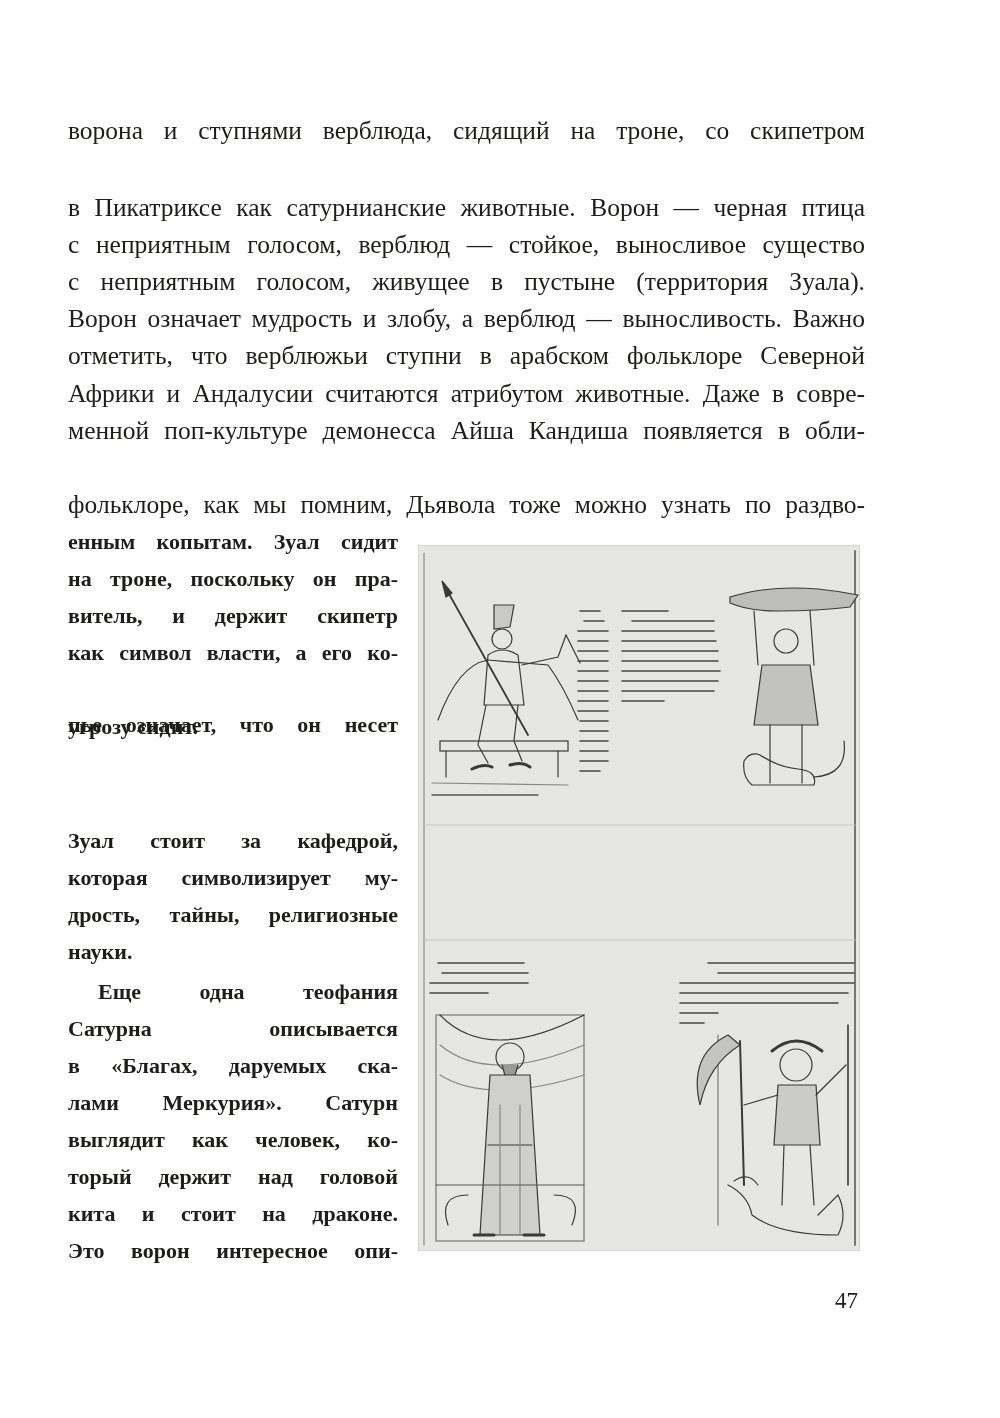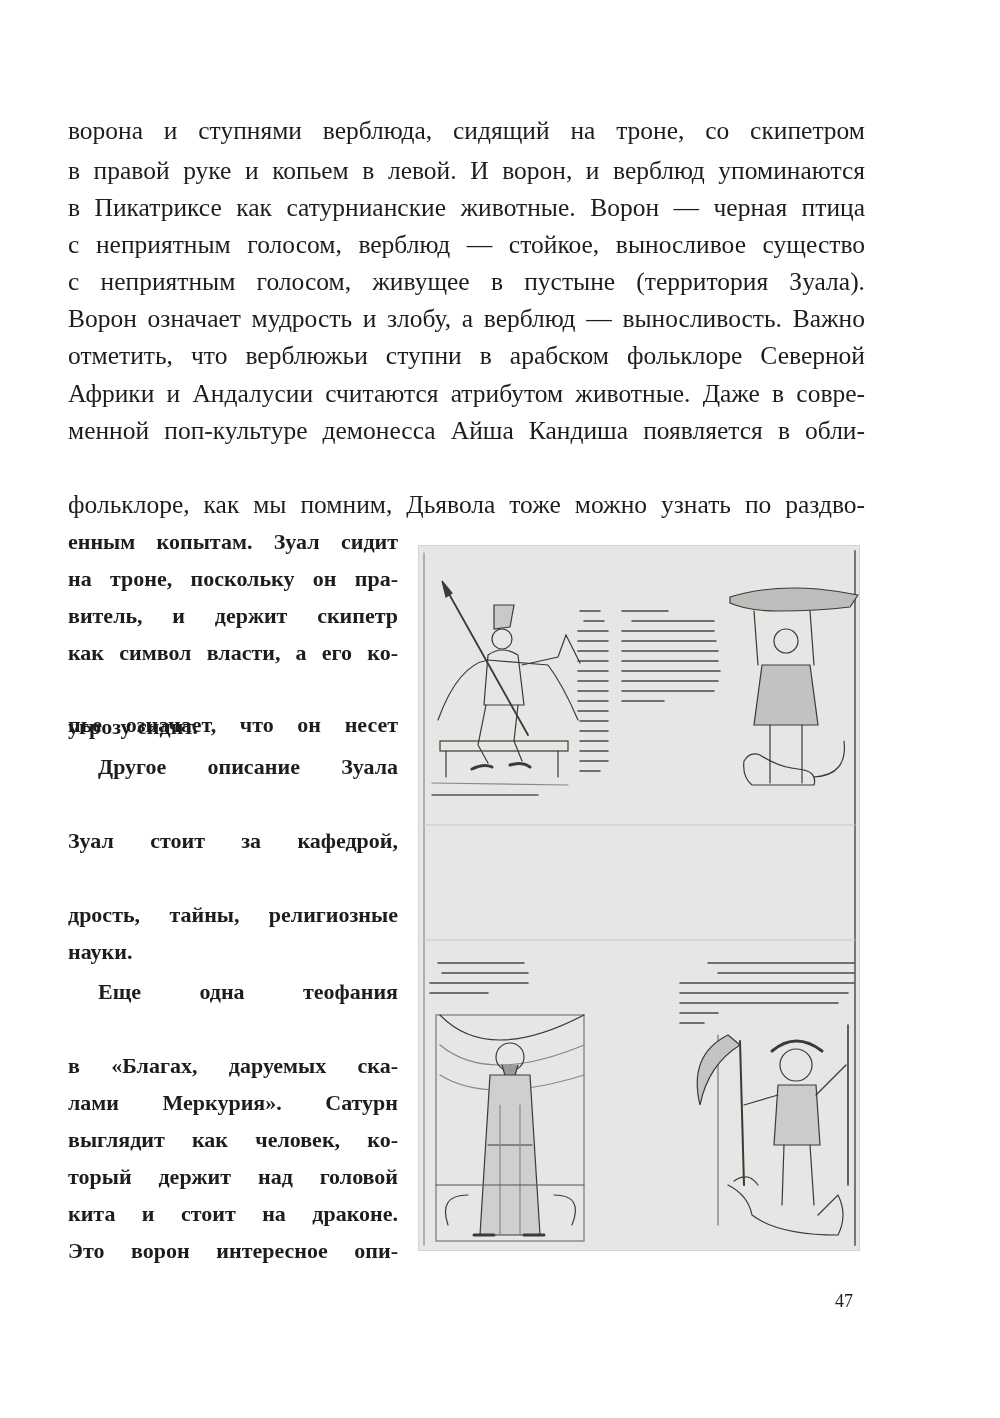--- a/index.html
+++ b/index.html
@@ -59,54 +59,54 @@
     }
     .figure svg {
       position: absolute;
       left: 0; top: 0;
       width: 442px; height: 706px;
     }
     .page-number {
       position: absolute;
       left: 835px;
       top: 1288px;
-      font-size: 18px;
+      font-size: 23px;
       line-height: 26px;
       color: #1d1d1b;
     }
   </style>
 </head>
 <body>
 
 <div class="page">
 
   <div class="full-line" style="top:112px">ворона и ступнями верблюда, сидящий на троне, со скипетром</div>
-  <div class="full-line" style="top:152px">в правой руке и копьем в левой. И ворон, и верблюд упоминаются</div>
   <div class="full-line" style="top:189px">в Пикатриксе как сатурнианские животные. Ворон — черная птица</div>
   <div class="full-line" style="top:226px">с неприятным голосом, верблюд — стойкое, выносливое существо</div>
   <div class="full-line" style="top:263px">с неприятным голосом, живущее в пустыне (территория Зуала).</div>
   <div class="full-line" style="top:300px">Ворон означает мудрость и злобу, а верблюд — выносливость. Важно</div>
   <div class="full-line" style="top:337px">отметить, что верблюжьи ступни в арабском фольклоре Северной</div>
   <div class="full-line" style="top:375px">Африки и Андалусии считаются атрибутом животные. Даже в совре-</div>
   <div class="full-line" style="top:412px">менной поп-культуре демонесса Айша Кандиша появляется в обли-</div>
   <div class="full-line" style="top:486px">фольклоре, как мы помним, Дьявола тоже можно узнать по раздво-</div>
 
   <div class="narrow-line" style="top:523px">енным копытам. Зуал сидит</div>
   <div class="narrow-line" style="top:560px">на троне, поскольку он пра-</div>
   <div class="narrow-line" style="top:597px">витель, и держит скипетр</div>
   <div class="narrow-line" style="top:634px">как символ власти, а его ко-</div>
   <div class="narrow-line" style="top:706px">пье означает, что он несет</div>
   <div class="narrow-line last" style="top:708px">угрозу сидит.</div>
 
-  <div class="narrow-line indent" style="top:748px">Другое описание Зуала</div>
   <div class="narrow-line" style="top:822px">Зуал стоит за кафедрой,</div>
+  <div class="narrow-line" style="top:859px">которая символизирует му-</div>
   <div class="narrow-line" style="top:896px">дрость, тайны, религиозные</div>
   <div class="narrow-line last" style="top:933px">науки.</div>
 
   <div class="narrow-line indent" style="top:973px">Еще одна теофания</div>
+  <div class="narrow-line" style="top:1010px">Сатурна описывается</div>
   <div class="narrow-line" style="top:1047px">в «Благах, даруемых ска-</div>
   <div class="narrow-line" style="top:1084px">лами Меркурия». Сатурн</div>
   <div class="narrow-line" style="top:1121px">выглядит как человек, ко-</div>
   <div class="narrow-line" style="top:1158px">торый держит над головой</div>
   <div class="narrow-line" style="top:1195px">кита и стоит на драконе.</div>
   <div class="narrow-line" style="top:1232px">Это ворон интересное опи-</div>
 
   <div class="figure">
     <svg viewBox="0 0 442 706" xmlns="http://www.w3.org/2000/svg">
       <g fill="none" stroke="#3a3a38" stroke-width="1.2" stroke-linecap="round">

